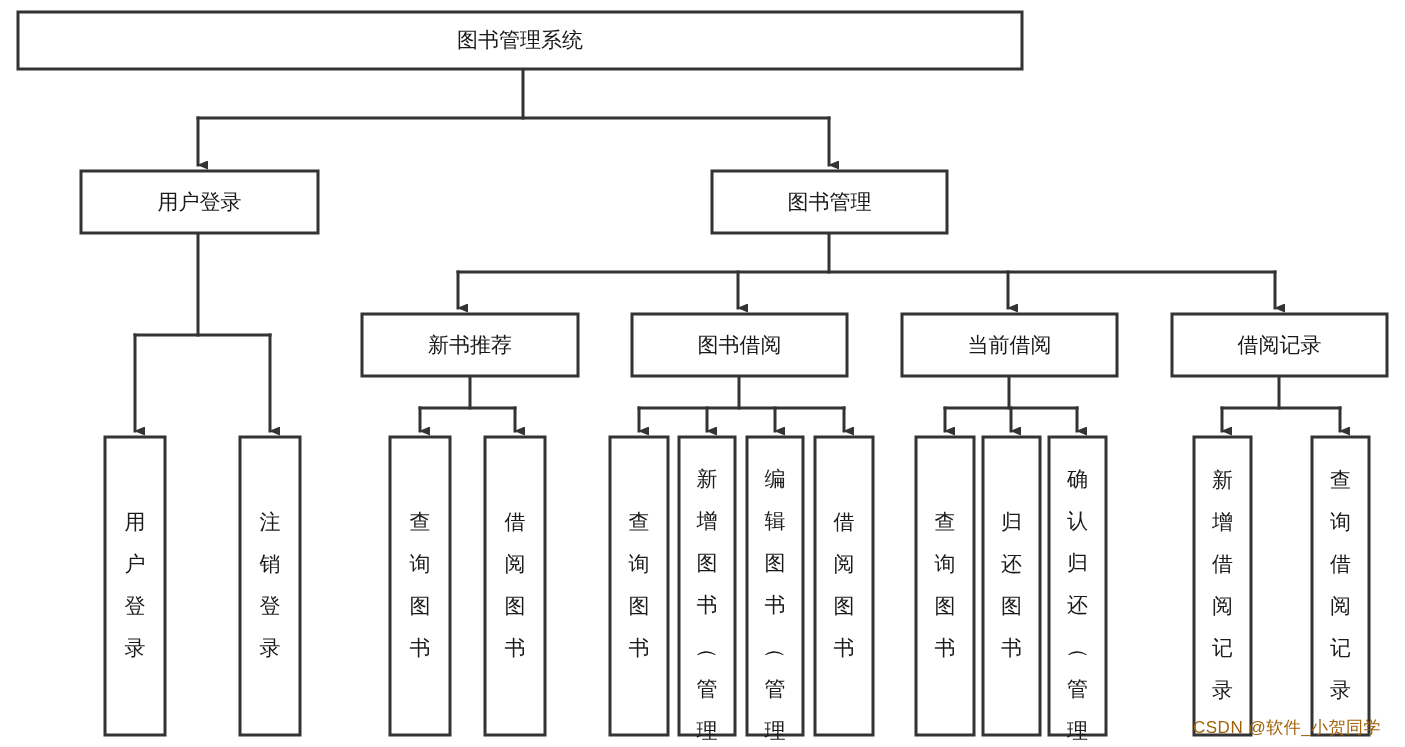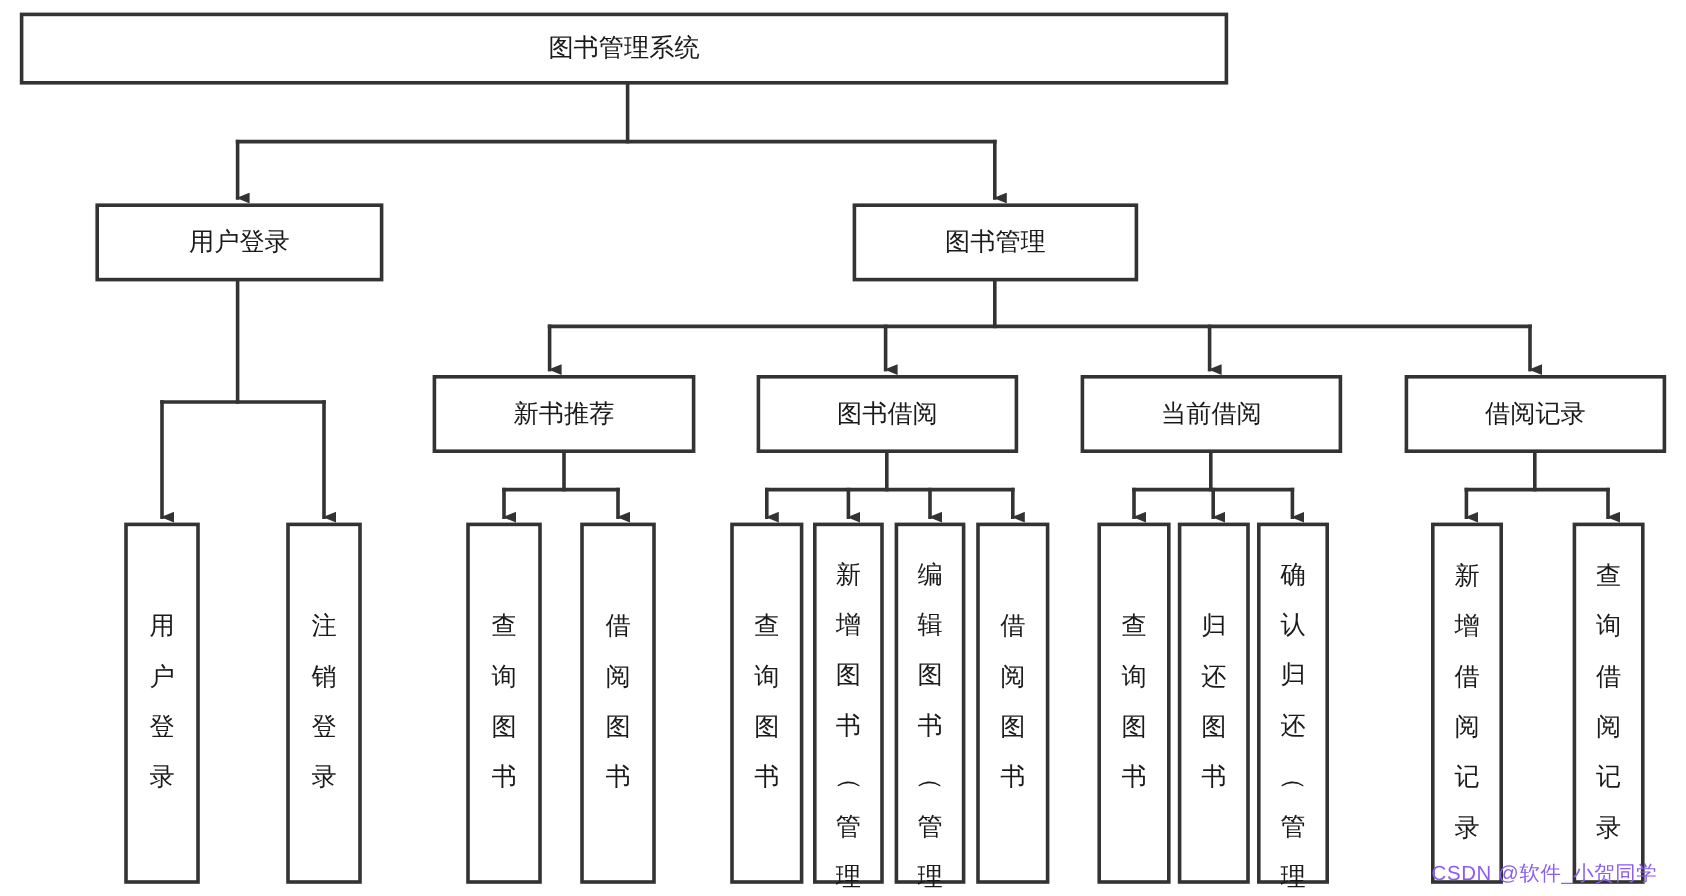--- a/index.html
+++ b/index.html
@@ -245,14 +245,14 @@
           <text x="1340.5" y="481" class="node-label-v">查</text>
           <text x="1340.5" y="523" class="node-label-v">询</text>
           <text x="1340.5" y="565" class="node-label-v">借</text>
           <text x="1340.5" y="607" class="node-label-v">阅</text>
           <text x="1340.5" y="649" class="node-label-v">记</text>
           <text x="1340.5" y="691" class="node-label-v">录</text>
         </g>
       </g>
   </svg>
 
-  <div class="watermark-text" id="watermark" style="left: 1193px; top: 716px; color: #8b5cf6;">CSDN @软件_小贺同学</div>
+  <div class="watermark-text" id="watermark" style="left: 1193px; top: 716px; color: #a16207;">CSDN @软件_小贺同学</div>
 </div>
 
 </body></html>

